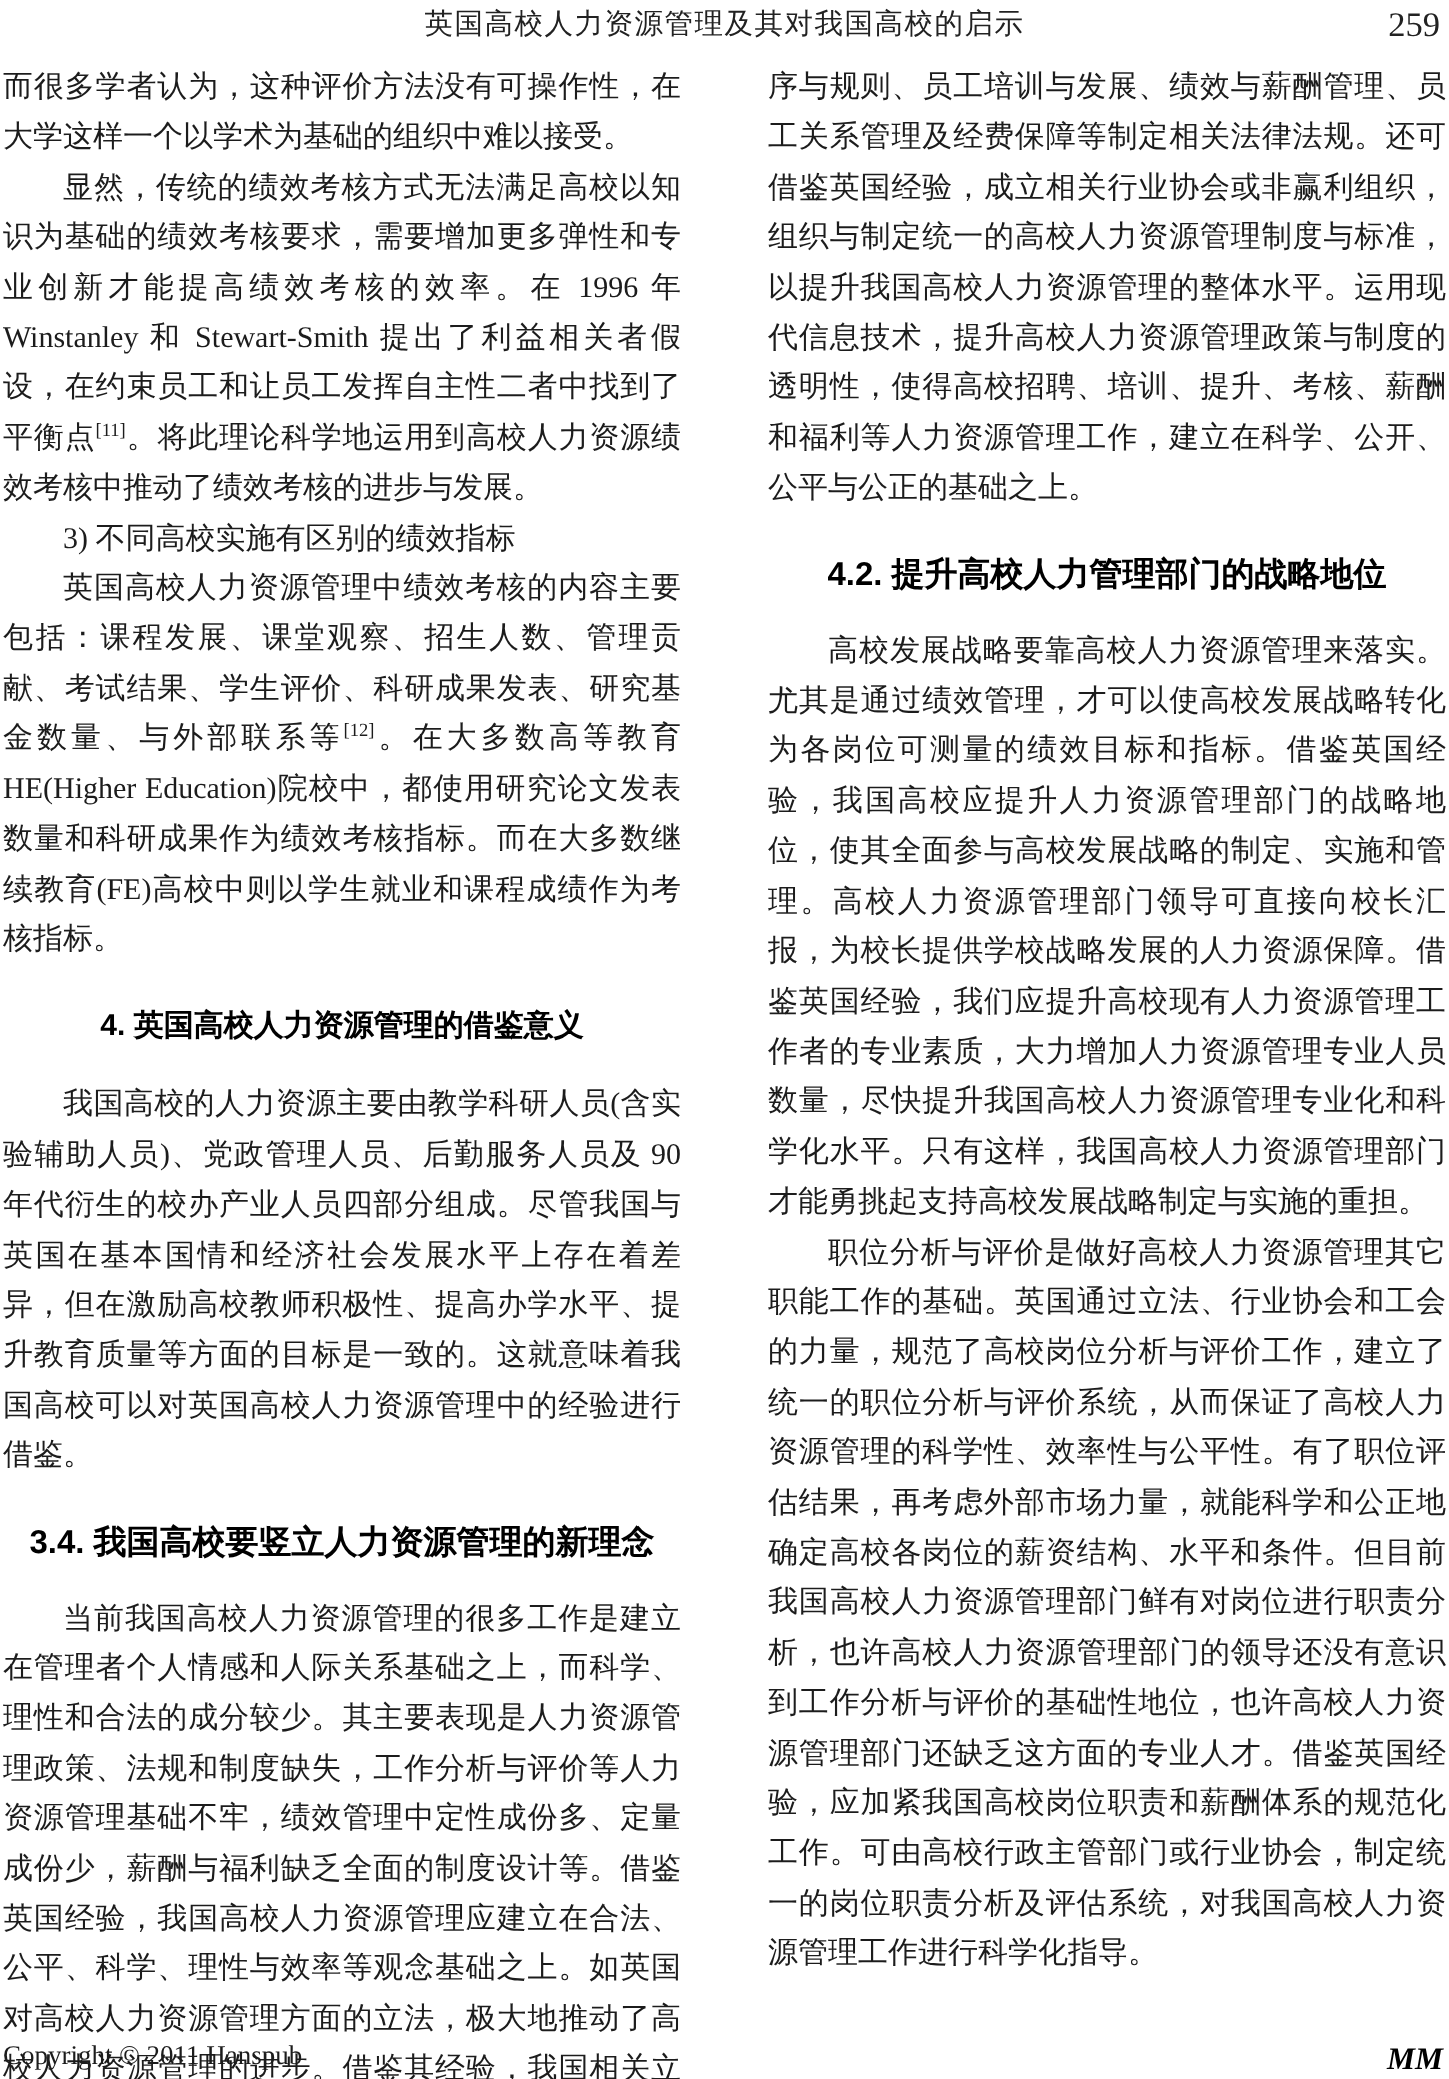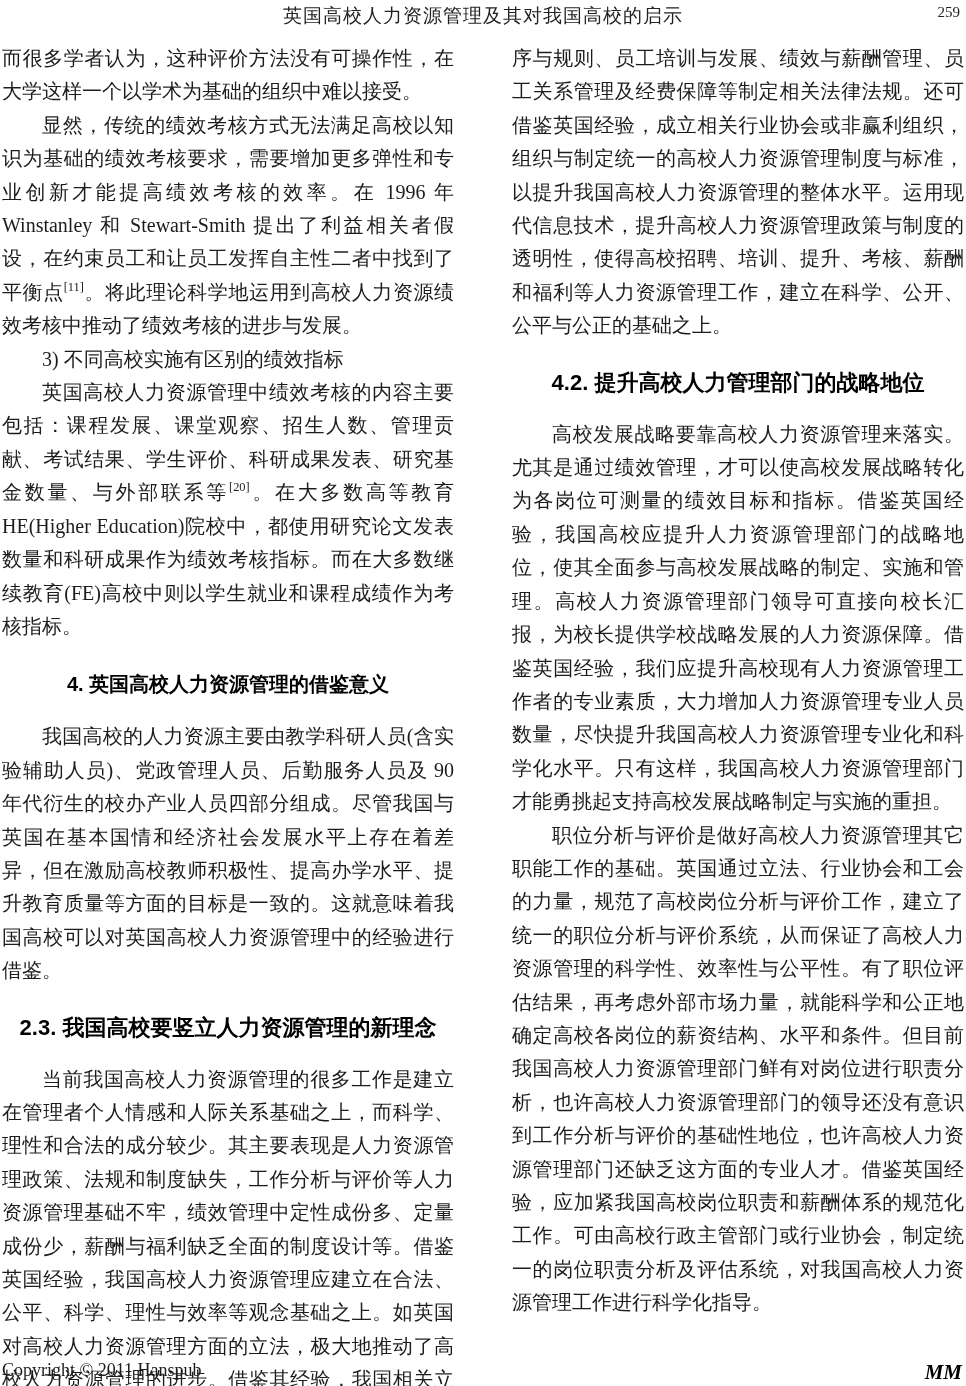--- a/index.html
+++ b/index.html
@@ -27,21 +27,21 @@
   .running-title {
     text-align: center;
     font-size: 19px;
     letter-spacing: 1px;
     color: #222;
   }
   .page-number {
     position: absolute;
     top: 1px;
     right: 6px;
-    font-size: 15px;
+    font-size: 23px;
     color: #222;
     font-family: Liberation Serif, serif;
   }
   
   .content {
     position: absolute;
     top: 42px;
     left: 2px;
     width: 962px;
     display: flex;
@@ -116,24 +116,24 @@
   <div class="page-header">
     <div class="running-title">英国高校人力资源管理及其对我国高校的启示</div>
     <div class="page-number">259</div>
   </div>
 
   <div class="content">
     <div class="column">
         <p class="para">而很多学者认为，这种评价方法没有可操作性，在大学这样一个以学术为基础的组织中难以接受。</p>
         <p class="para indent">显然，传统的绩效考核方式无法满足高校以知识为基础的绩效考核要求，需要增加更多弹性和专业创新才能提高绩效考核的效率。在 1996 年 Winstanley 和 Stewart-Smith 提出了利益相关者假设，在约束员工和让员工发挥自主性二者中找到了平衡点<sup>[11]</sup>。将此理论科学地运用到高校人力资源绩效考核中推动了绩效考核的进步与发展。</p>
         <p class="para indent">3) 不同高校实施有区别的绩效指标</p>
-        <p class="para indent">英国高校人力资源管理中绩效考核的内容主要包括：课程发展、课堂观察、招生人数、管理贡献、考试结果、学生评价、科研成果发表、研究基金数量、与外部联系等<sup>[20]</sup>。在大多数高等教育 HE(Higher Education)院校中，都使用研究论文发表数量和科研成果作为绩效考核指标。而在大多数继续教育(FE)高校中则以学生就业和课程成绩作为考核指标。</p>
+        <p class="para indent">英国高校人力资源管理中绩效考核的内容主要包括：课程发展、课堂观察、招生人数、管理贡献、考试结果、学生评价、科研成果发表、研究基金数量、与外部联系等<sup>[12]</sup>。在大多数高等教育 HE(Higher Education)院校中，都使用研究论文发表数量和科研成果作为绩效考核指标。而在大多数继续教育(FE)高校中则以学生就业和课程成绩作为考核指标。</p>
         <div class="sec-heading">4. 英国高校人力资源管理的借鉴意义</div>
         <p class="para indent">我国高校的人力资源主要由教学科研人员(含实验辅助人员)、党政管理人员、后勤服务人员及 90 年代衍生的校办产业人员四部分组成。尽管我国与英国在基本国情和经济社会发展水平上存在着差异，但在激励高校教师积极性、提高办学水平、提升教育质量等方面的目标是一致的。这就意味着我国高校可以对英国高校人力资源管理中的经验进行借鉴。</p>
-        <div class="sub-heading">2.3. 我国高校要竖立人力资源管理的新理念</div>
+        <div class="sub-heading">3.4. 我国高校要竖立人力资源管理的新理念</div>
         <p class="para indent">当前我国高校人力资源管理的很多工作是建立在管理者个人情感和人际关系基础之上，而科学、理性和合法的成分较少。其主要表现是人力资源管理政策、法规和制度缺失，工作分析与评价等人力资源管理基础不牢，绩效管理中定性成份多、定量成份少，薪酬与福利缺乏全面的制度设计等。借鉴英国经验，我国高校人力资源管理应建立在合法、公平、科学、理性与效率等观念基础之上。如英国对高校人力资源管理方面的立法，极大地推动了高校人力资源管理的进步。借鉴其经验，我国相关立法部门应针对高校在招聘程</p>
       </div>
     <div class="column">
         <p class="para">序与规则、员工培训与发展、绩效与薪酬管理、员工关系管理及经费保障等制定相关法律法规。还可借鉴英国经验，成立相关行业协会或非赢利组织，组织与制定统一的高校人力资源管理制度与标准，以提升我国高校人力资源管理的整体水平。运用现代信息技术，提升高校人力资源管理政策与制度的透明性，使得高校招聘、培训、提升、考核、薪酬和福利等人力资源管理工作，建立在科学、公开、公平与公正的基础之上。</p>
         <div class="sub-heading">4.2. 提升高校人力管理部门的战略地位</div>
         <p class="para indent">高校发展战略要靠高校人力资源管理来落实。尤其是通过绩效管理，才可以使高校发展战略转化为各岗位可测量的绩效目标和指标。借鉴英国经验，我国高校应提升人力资源管理部门的战略地位，使其全面参与高校发展战略的制定、实施和管理。高校人力资源管理部门领导可直接向校长汇报，为校长提供学校战略发展的人力资源保障。借鉴英国经验，我们应提升高校现有人力资源管理工作者的专业素质，大力增加人力资源管理专业人员数量，尽快提升我国高校人力资源管理专业化和科学化水平。只有这样，我国高校人力资源管理部门才能勇挑起支持高校发展战略制定与实施的重担。</p>
         <p class="para indent">职位分析与评价是做好高校人力资源管理其它职能工作的基础。英国通过立法、行业协会和工会的力量，规范了高校岗位分析与评价工作，建立了统一的职位分析与评价系统，从而保证了高校人力资源管理的科学性、效率性与公平性。有了职位评估结果，再考虑外部市场力量，就能科学和公正地确定高校各岗位的薪资结构、水平和条件。但目前我国高校人力资源管理部门鲜有对岗位进行职责分析，也许高校人力资源管理部门的领导还没有意识到工作分析与评价的基础性地位，也许高校人力资源管理部门还缺乏这方面的专业人才。借鉴英国经验，应加紧我国高校岗位职责和薪酬体系的规范化工作。可由高校行政主管部门或行业协会，制定统一的岗位职责分析及评估系统，对我国高校人力资源管理工作进行科学化指导。</p>
       </div>
   </div>
 

